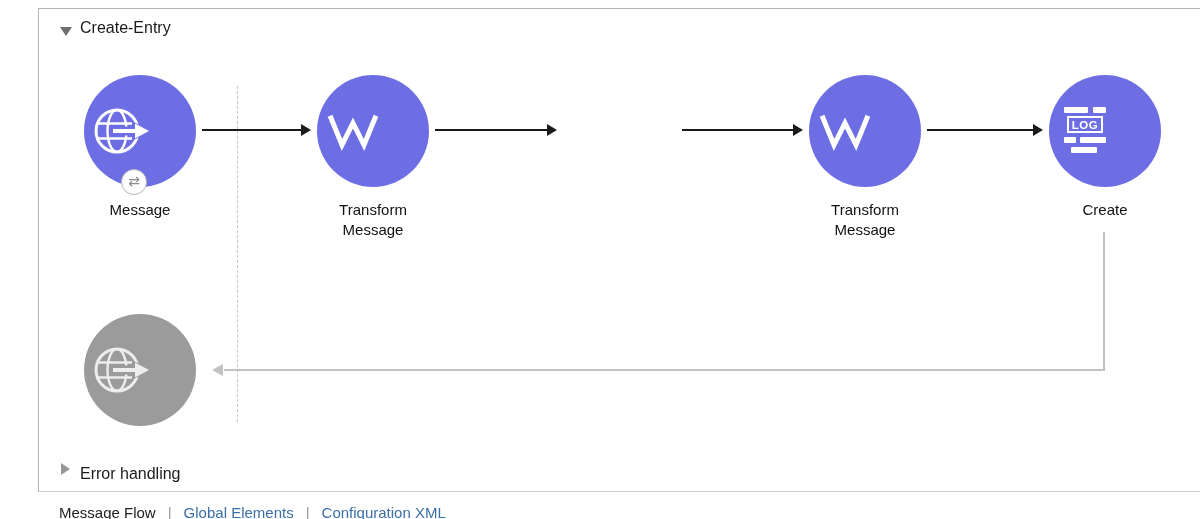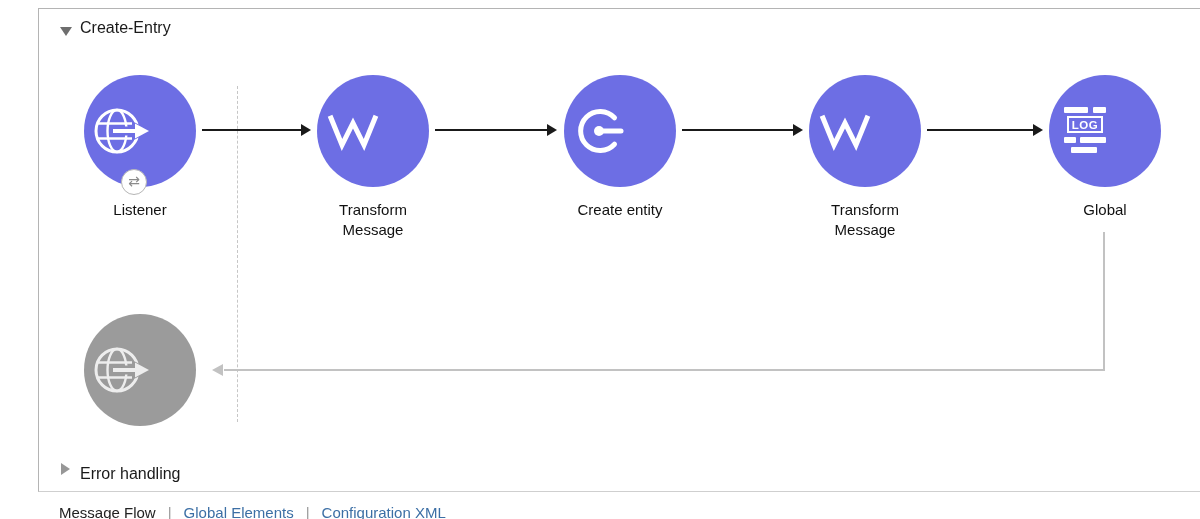--- a/index.html
+++ b/index.html
@@ -91,42 +91,32 @@
         <line x1="-22.5" y1="7.5" x2="16.5" y2="7.5" stroke="#fff" stroke-width="2.4"></line>
         <line x1="-9" y1="0" x2="22" y2="0" style="stroke:var(--accent,#6D6EE4)" stroke-width="9"></line>
         <polygon points="12,-10 31,0 12,10" style="fill:var(--accent,#6D6EE4)"></polygon>
         <line x1="-7" y1="0" x2="19" y2="0" stroke="#fff" stroke-width="4"></line>
         <polygon points="15,-7.5 29,0 15,7.5" fill="#fff"></polygon>
       </svg>
       <div class="badge">
         <span>⇄</span>
       </div>
     </div>
-    <div class="node-label">Listener</div>
+    <div class="node-label">Message</div>
   </div>
 
   <div class="node" style="left:287px;">
     <div class="circle">
       <svg width="72" height="72" viewBox="-36 -36 72 72">
         <path d="M -22 -13 L -11 14 L 0 -8 L 11 14 L 22 -13" fill="none" stroke="#fff" stroke-width="5" stroke-linecap="square" stroke-linejoin="miter"></path>
       </svg>
     </div>
     <div class="node-label">Transform Message</div>
   </div>
 
-  <div class="node" style="left:534px;">
-    <div class="circle">
-      <svg width="72" height="72" viewBox="-36 -36 72 72">
-        <path d="M 14.5 -13.2 A 19.5 19.5 0 1 0 14.5 13.2" fill="none" stroke="#fff" stroke-width="5" stroke-linecap="round"></path>
-        <line x1="-1" y1="0" x2="21" y2="0" stroke="#fff" stroke-width="5" stroke-linecap="round"></line>
-        <circle cx="-1" cy="0" r="5" fill="#fff"></circle>
-      </svg>
-    </div>
-    <div class="node-label">Create entity</div>
-  </div>
 
   <div class="node" style="left:779px;">
     <div class="circle">
       <svg width="72" height="72" viewBox="-36 -36 72 72">
         <path d="M -22 -13 L -11 14 L 0 -8 L 11 14 L 22 -13" fill="none" stroke="#fff" stroke-width="5" stroke-linecap="square" stroke-linejoin="miter"></path>
       </svg>
     </div>
     <div class="node-label">Transform Message</div>
   </div>
 
@@ -137,21 +127,21 @@
           <rect x="-21" y="-24" width="24" height="6" rx="1"></rect>
           <rect x="8" y="-24" width="13" height="6" rx="1"></rect>
           <rect x="-21" y="6" width="12" height="6" rx="1"></rect>
           <rect x="-5" y="6" width="26" height="6" rx="1"></rect>
           <rect x="-14" y="16" width="26" height="6" rx="1"></rect>
         </g>
         <rect x="-17" y="-14" width="34" height="15" fill="none" stroke="#fff" stroke-width="2"></rect>
         <text x="0" y="-2" text-anchor="middle" font-size="11.5" font-weight="bold" fill="#fff" font-family="Liberation Sans, sans-serif" letter-spacing="0.5">LOG</text>
       </svg>
     </div>
-    <div class="node-label">Global</div>
+    <div class="node-label">Create</div>
   </div>
 
   <div class="node-gray">
     <div class="circle gray">
       <svg width="72" height="72" viewBox="-36 -36 72 72">
         <circle cx="-3" cy="0" r="21" fill="none" stroke="#ededed" stroke-width="3"></circle>
         <ellipse cx="-3" cy="0" rx="9.5" ry="21" fill="none" stroke="#ededed" stroke-width="2.4"></ellipse>
         <line x1="-22.5" y1="-7.5" x2="16.5" y2="-7.5" stroke="#ededed" stroke-width="2.4"></line>
         <line x1="-22.5" y1="7.5" x2="16.5" y2="7.5" stroke="#ededed" stroke-width="2.4"></line>
         <line x1="-9" y1="0" x2="22" y2="0" style="stroke:var(--disabled,#9B9B9B)" stroke-width="9"></line>

